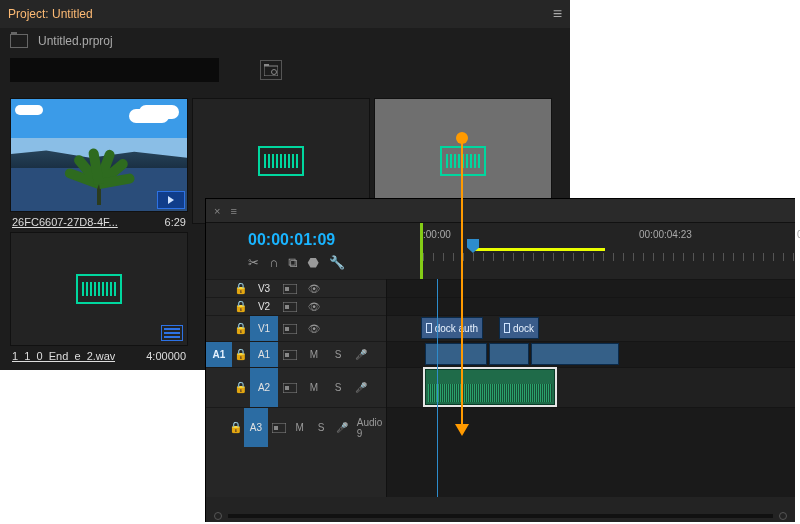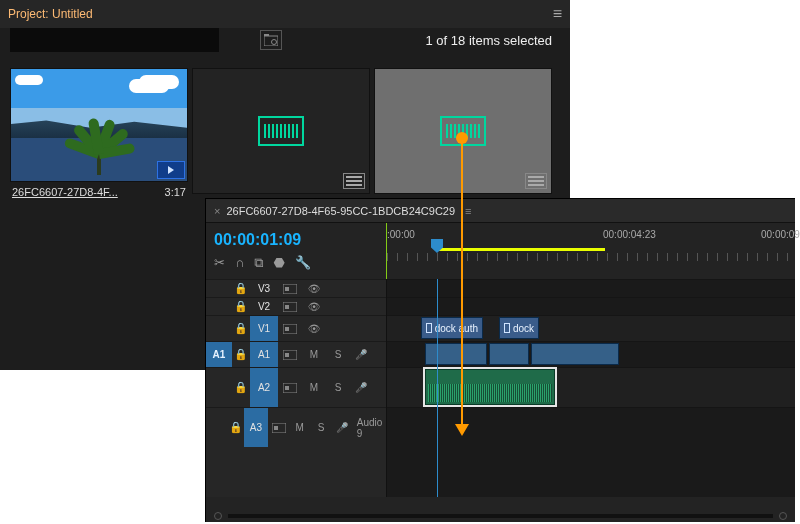--- a/index.html
+++ b/index.html
@@ -48,25 +48,25 @@
   .seq-badge { position:absolute; right:4px; bottom:4px; width:22px; height:16px; border:1px solid #888; display:flex; flex-direction:column; justify-content:center; gap:2px; padding:2px; }
   .seq-badge i { display:block; height:2px; background:#aaa; }
 
   
   .timeline-panel {
     position: absolute; top: 198px; left: 205px; width: 590px; height: 324px;
     background: #232323; color: #ccc; font-size: 11px; border-left:1px solid #000; border-top:1px solid #000;
   }
   .tl-tabbar { height:24px; background:#2a2a2a; border-bottom:1px solid #111; display:flex; align-items:center; padding:0 8px; gap:6px; color:#ddd; }
   .tl-tabbar .x { color:#888; }
-  .tl-head { display:flex; }
+  .tl-head { display:flex;margin-left:34px; }
   .tl-left { width:180px; padding:6px 8px; }
   .tl-timecode { color:#19b4ff; font-size:16px; font-weight:600; padding:2px 0 6px; }
   .tl-tools { display:flex; gap:10px; color:#9a9a9a; font-size:13px; }
-  .tl-ruler { flex:1; position:relative; height:56px; border-left:1px solid #84cc16; }
+  .tl-ruler { flex:1; position:relative; height:56px; border-left:3px solid #84cc16; }
   .ruler-labels { position:absolute; top:6px; left:0; right:0; display:flex; font-size:10px; color:#aaa; }
   .ruler-labels span { position:absolute; transform:translateX(-4px); }
   .ruler-ticks { position:absolute; top:30px; left:0; right:0; height:8px;
     background:repeating-linear-gradient(90deg,#555 0 1px, transparent 1px 10px); }
   .playbar { position:absolute; top:22px; left:50px; right:190px; height:6px; background:none; border-bottom:3px solid #eaff00; }
   .playhead-marker { position:absolute; top:16px; width:12px; height:14px; background:#2d8ccc; clip-path:polygon(0 0,100% 0,100% 60%,50% 100%,0 60%); transform:translateX(-50%); }
 
   .tl-body { display:flex; position:relative; }
   .tl-headers { width:180px; background:#262626; }
   .track-row { display:flex; align-items:center; height:26px; border-top:1px solid #1a1a1a; }
@@ -99,33 +99,36 @@
   .bar { flex:1; height:4px; background:#111; }
 </style>
 </head>
 <body>
 
 <div class="project-panel">
   <div class="pp-tabbar">
     <span class="pp-title">Project: Untitled</span>
     <span class="pp-menu">≡</span>
   </div>
+  <div class="pp-file">
+    <span class="folder-icon"></span>
+    <span>Untitled.prproj</span>
+  </div>
   <div class="pp-search-row">
     <div class="pp-search-wrap">
       <span class="mag">⌕</span>
       <input class="pp-search" placeholder="" style="">
     </div>
     <div class="pp-newbin">
       <svg width="14" height="12" viewBox="0 0 14 12">
           <rect x="0" y="2" width="14" height="10" fill="none" stroke="#888"></rect>
           <rect x="0" y="0" width="5" height="2" fill="#888"></rect>
           <circle cx="10" cy="8" r="2.5" fill="none" stroke="#888"></circle>
         </svg>
     </div>
-    <div class="pp-count">1 of 18 items selected</div>
   </div>
 
   <div class="pp-grid">
 
     <div class="pp-item">
       <div class="pp-thumb">
         <div class="video-thumb">
           <div class="cloud1"></div>
             <div class="cloud2"></div>
           <div class="mountain"></div>
@@ -138,21 +141,21 @@
             <div class="frond" style="transform:rotate(50deg) scaleX(-1)"></div>
             <div class="frond" style="transform:rotate(80deg) scaleX(-1)"></div>
           </div>
           <div class="av-badge">
               <span class="tri"></span>
             </div>
         </div>
       </div>
       <div class="pp-caption">
         <span>26FC6607-27D8-4F...</span>
-        <span>3:17</span>
+        <span>6:29</span>
       </div>
     </div>
 
     <div class="pp-item">
       <div class="pp-thumb">
         <div class="audio-glyph">
             <div class="wave"></div>
           </div>
         <div class="seq-badge">
             <i></i>
@@ -176,27 +179,42 @@
             <i></i>
             <i></i>
           </div>
       </div>
       <div class="pp-caption">
         <span></span>
         <span></span>
       </div>
     </div>
 
+    <div class="pp-item">
+      <div class="pp-thumb">
+        <div class="audio-glyph">
+            <div class="wave"></div>
+          </div>
+        <div class="seq-badge" style="border-color:#2d72e5">
+            <i style="background:#2d72e5"></i>
+            <i style="background:#2d72e5"></i>
+            <i style="background:#2d72e5"></i>
+          </div>
+      </div>
+      <div class="pp-caption">
+        <span>1_1_0_End_e_2.wav</span>
+        <span>4:00000</span>
+      </div>
+    </div>
   </div>
 </div>
 
 <div class="timeline-panel">
   <div class="tl-tabbar">
     <span class="x">×</span>
-    <span>26FC6607-27D8-4F65-95CC-1BDCB24C9C29</span>
     <span style="margin-left:4px;color:#888">≡</span>
   </div>
 
   <div class="tl-head">
     <div class="tl-left">
       <div class="tl-timecode">00:00:01:09</div>
       <div class="tl-tools">
         <span>✂︎</span>
         <span>∩</span>
         <span>⧉</span>

